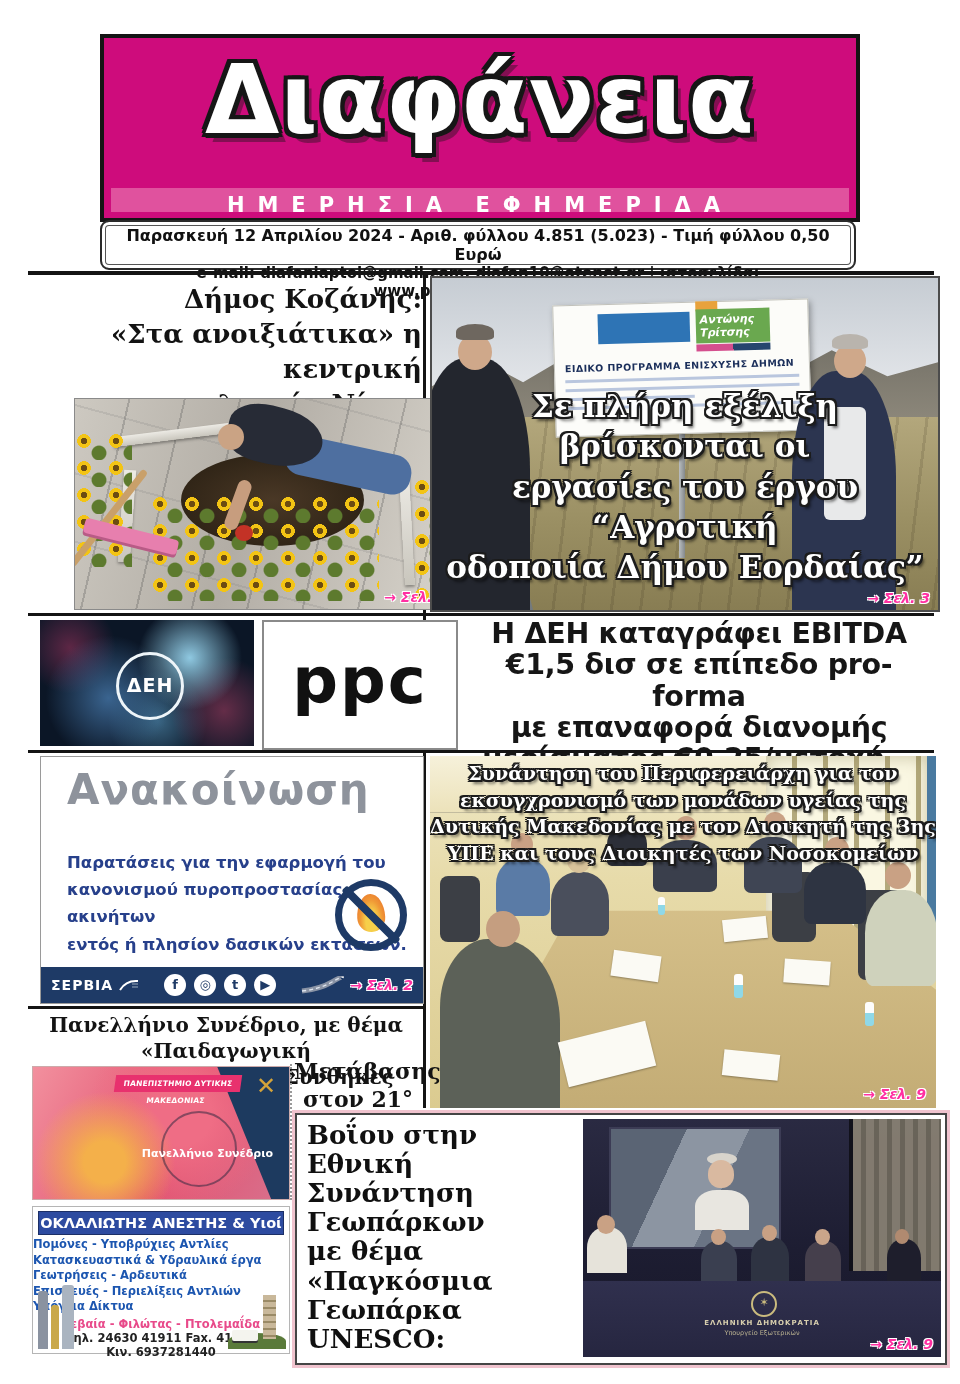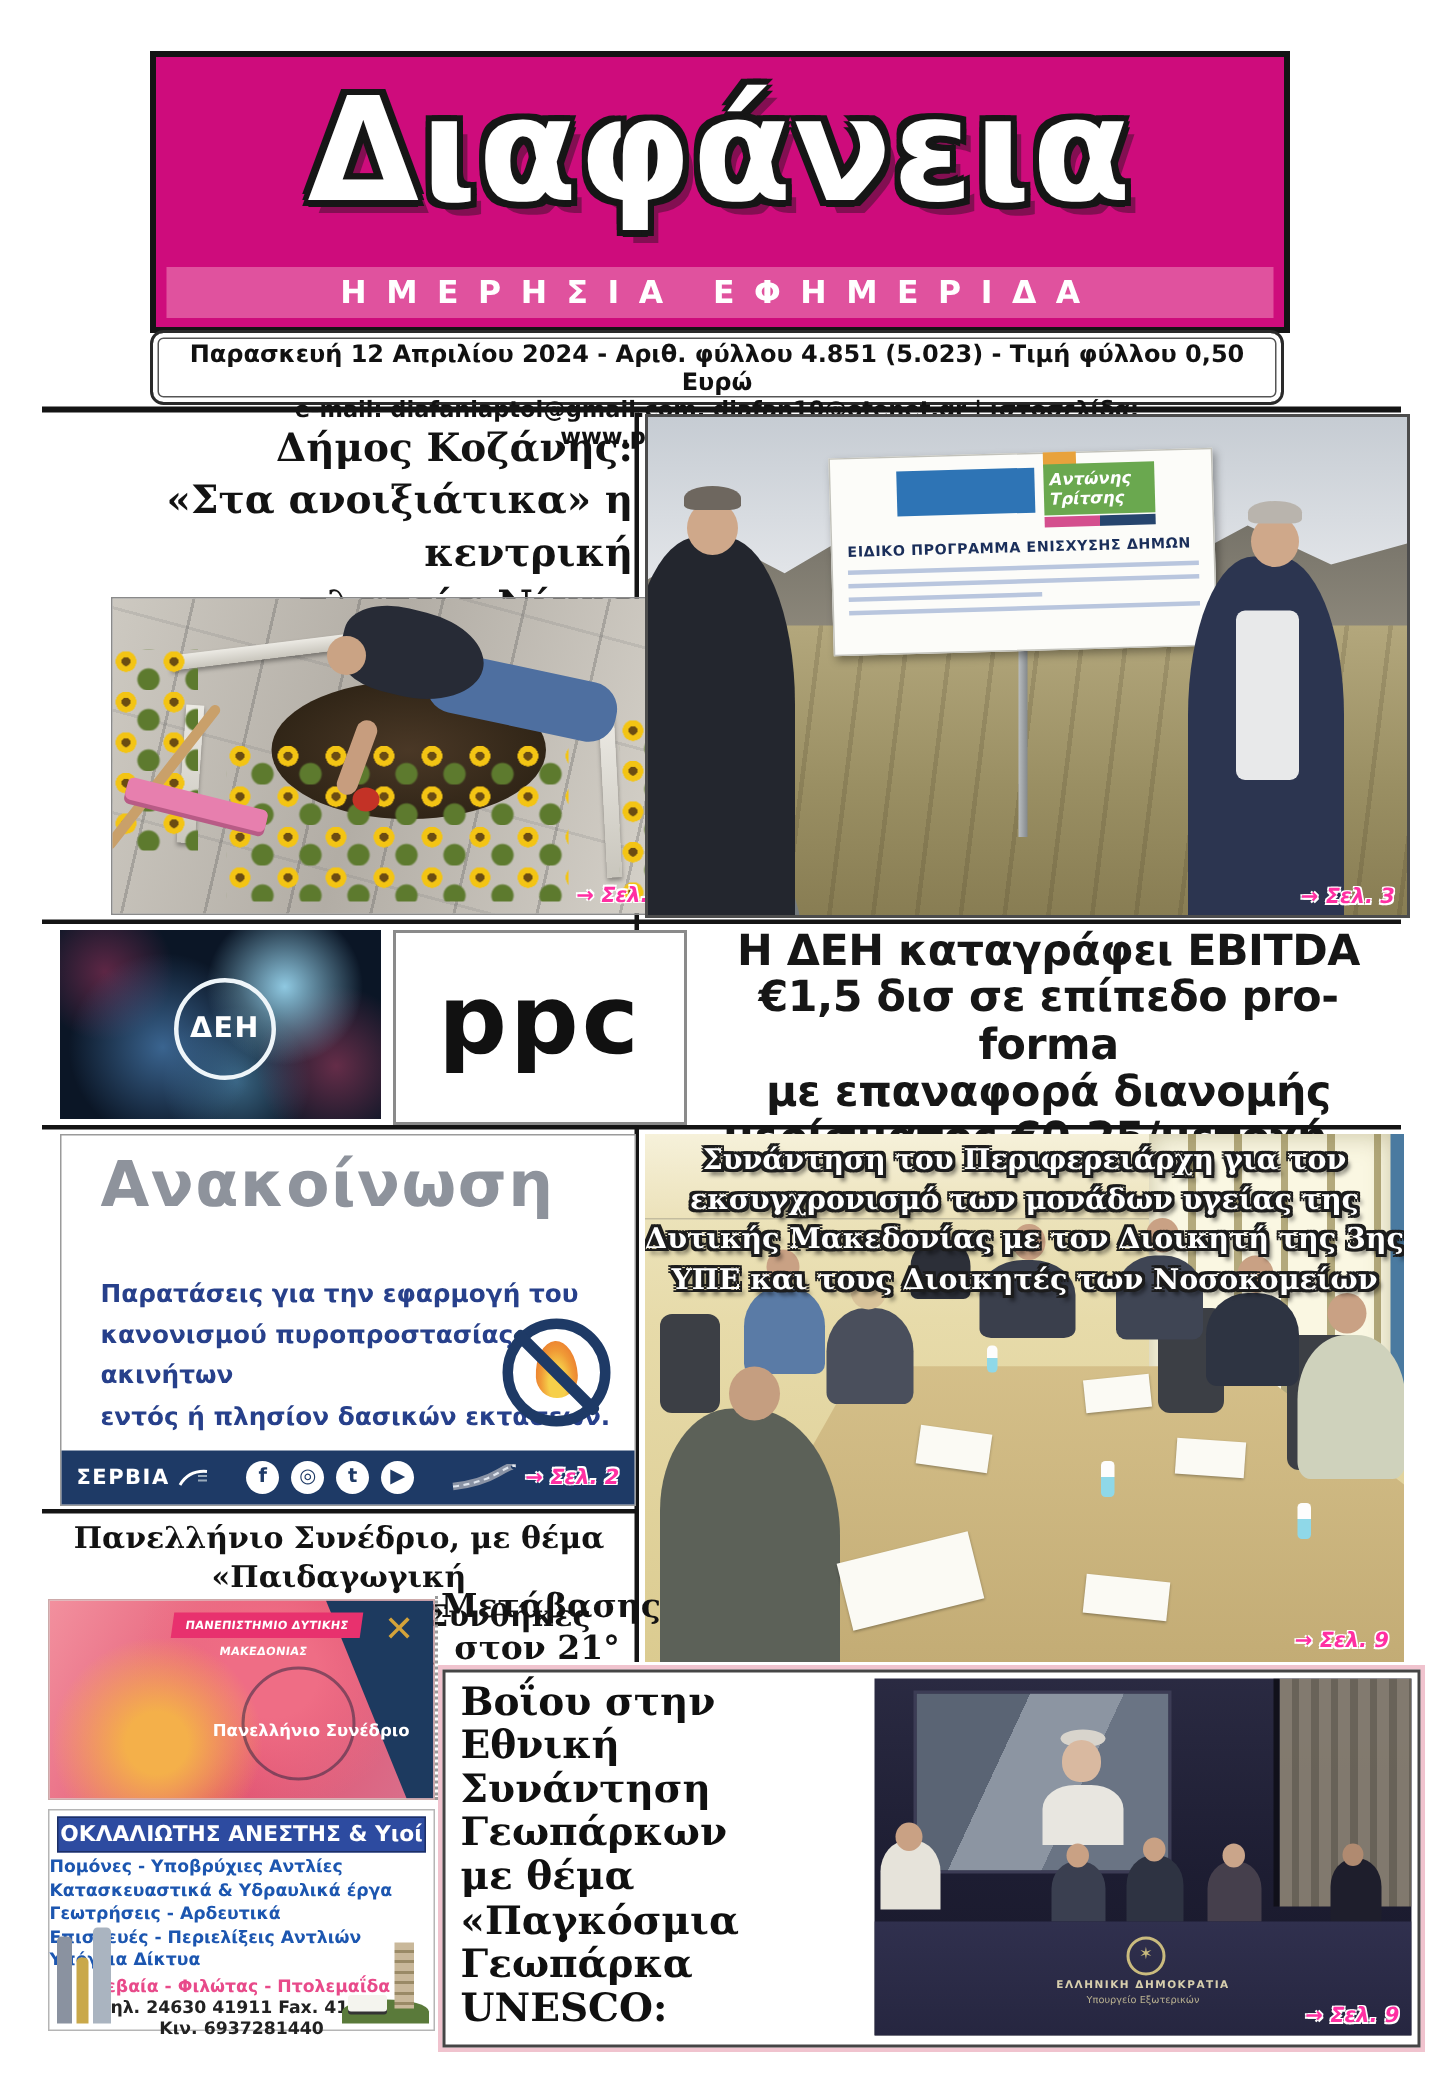--- a/index.html
+++ b/index.html
@@ -5,21 +5,21 @@
   html,body{margin:0;padding:0;background:#fff;}
   #page{position:relative;width:960px;height:1384px;margin:0 auto;background:#fff;overflow:hidden;
         font-family:"DejaVu Sans","Liberation Sans",sans-serif;}
   .abs{position:absolute;}
   
   #masthead{left:100px;top:34px;width:752px;height:180px;background:#ce0c7c;border:4px solid #141414;}
   .m-title{position:absolute;left:0;right:0;top:0;text-align:center;font-weight:bold;font-size:96px;
     letter-spacing:1px;color:#fff;line-height:1.3;
     text-shadow:-4px -4px 0 #161616,4px -4px 0 #161616,-4px 4px 0 #161616,4px 4px 0 #161616,
     -4px 0 0 #161616,4px 0 0 #161616,0 -4px 0 #161616,0 5px 0 #161616,7px 9px 0 rgba(20,20,20,.4);}
-  .m-strip{position:absolute;left:7px;right:7px;bottom:6px;height:34px;background:#e0529e;
+  .m-strip{position:absolute;left:7px;right:7px;bottom:6px;height:24px;background:#e0529e;
     color:#fff;font-weight:bold;font-size:21px;letter-spacing:13px;text-align:center;line-height:34px;}
   #datebox{left:100px;top:220px;width:752px;height:46px;border:2px solid #2a2a2a;border-radius:9px;
     box-shadow:0 0 0 3px #fff inset,0 0 0 4px #555 inset;text-align:center;background:#fff;}
   .d1{font-weight:bold;font-size:16px;margin-top:4px;color:#111;}
   .d2{font-weight:bold;font-size:15px;color:#111;}
   .rule{background:#141414;}
   
   .serif{font-family:"DejaVu Serif","Liberation Serif",serif;}
   #kozani-head{left:40px;top:282px;width:382px;text-align:right;font-weight:bold;font-size:26px;
     line-height:1.35;color:#131313;}
@@ -223,20 +223,25 @@
       <div class="sg-line short"></div>
       <div class="sg-line"></div>
     </div>
     <div class="suit" style="left:-14px;top:24%;width:112px;height:80%;background:#23262e;"></div>
     <div class="head" style="left:26px;top:17%;width:34px;height:36px;"></div>
     <div class="hair" style="left:24px;top:14%;width:38px;height:16px;background:#6e675f;"></div>
     <div class="suit" style="right:42px;top:28%;width:104px;height:76%;background:#2c3550;"></div>
     <div class="suit" style="right:72px;top:39%;width:42px;height:34%;background:#e8e9ea;border-radius:6px;"></div>
     <div class="head" style="right:72px;top:20%;width:32px;height:34px;"></div>
     <div class="hair" style="right:70px;top:17%;width:36px;height:15px;background:#b9b4ad;"></div>
+    <div id="roads-ovl" class="serif outline">
+      <div>Σε πλήρη εξέλιξη βρίσκονται οι</div>
+      <div>εργασίες του έργου “Αγροτική</div>
+      <div>οδοποιία Δήμου Εορδαίας”</div>
+    </div>
     <div class="pref" style="position:absolute;right:8px;bottom:4px;">→ Σελ. 3</div>
   </div>
 
   <div class="abs rule" style="left:28px;top:613px;width:906px;height:3px;"></div>
 
   <div class="abs photo" id="deh-img">
     <div class="deh-circle">ΔΕΗ</div>
   </div>
   <div class="abs" id="ppc-box">ppc</div>
   <div class="abs" id="ppc-head">

